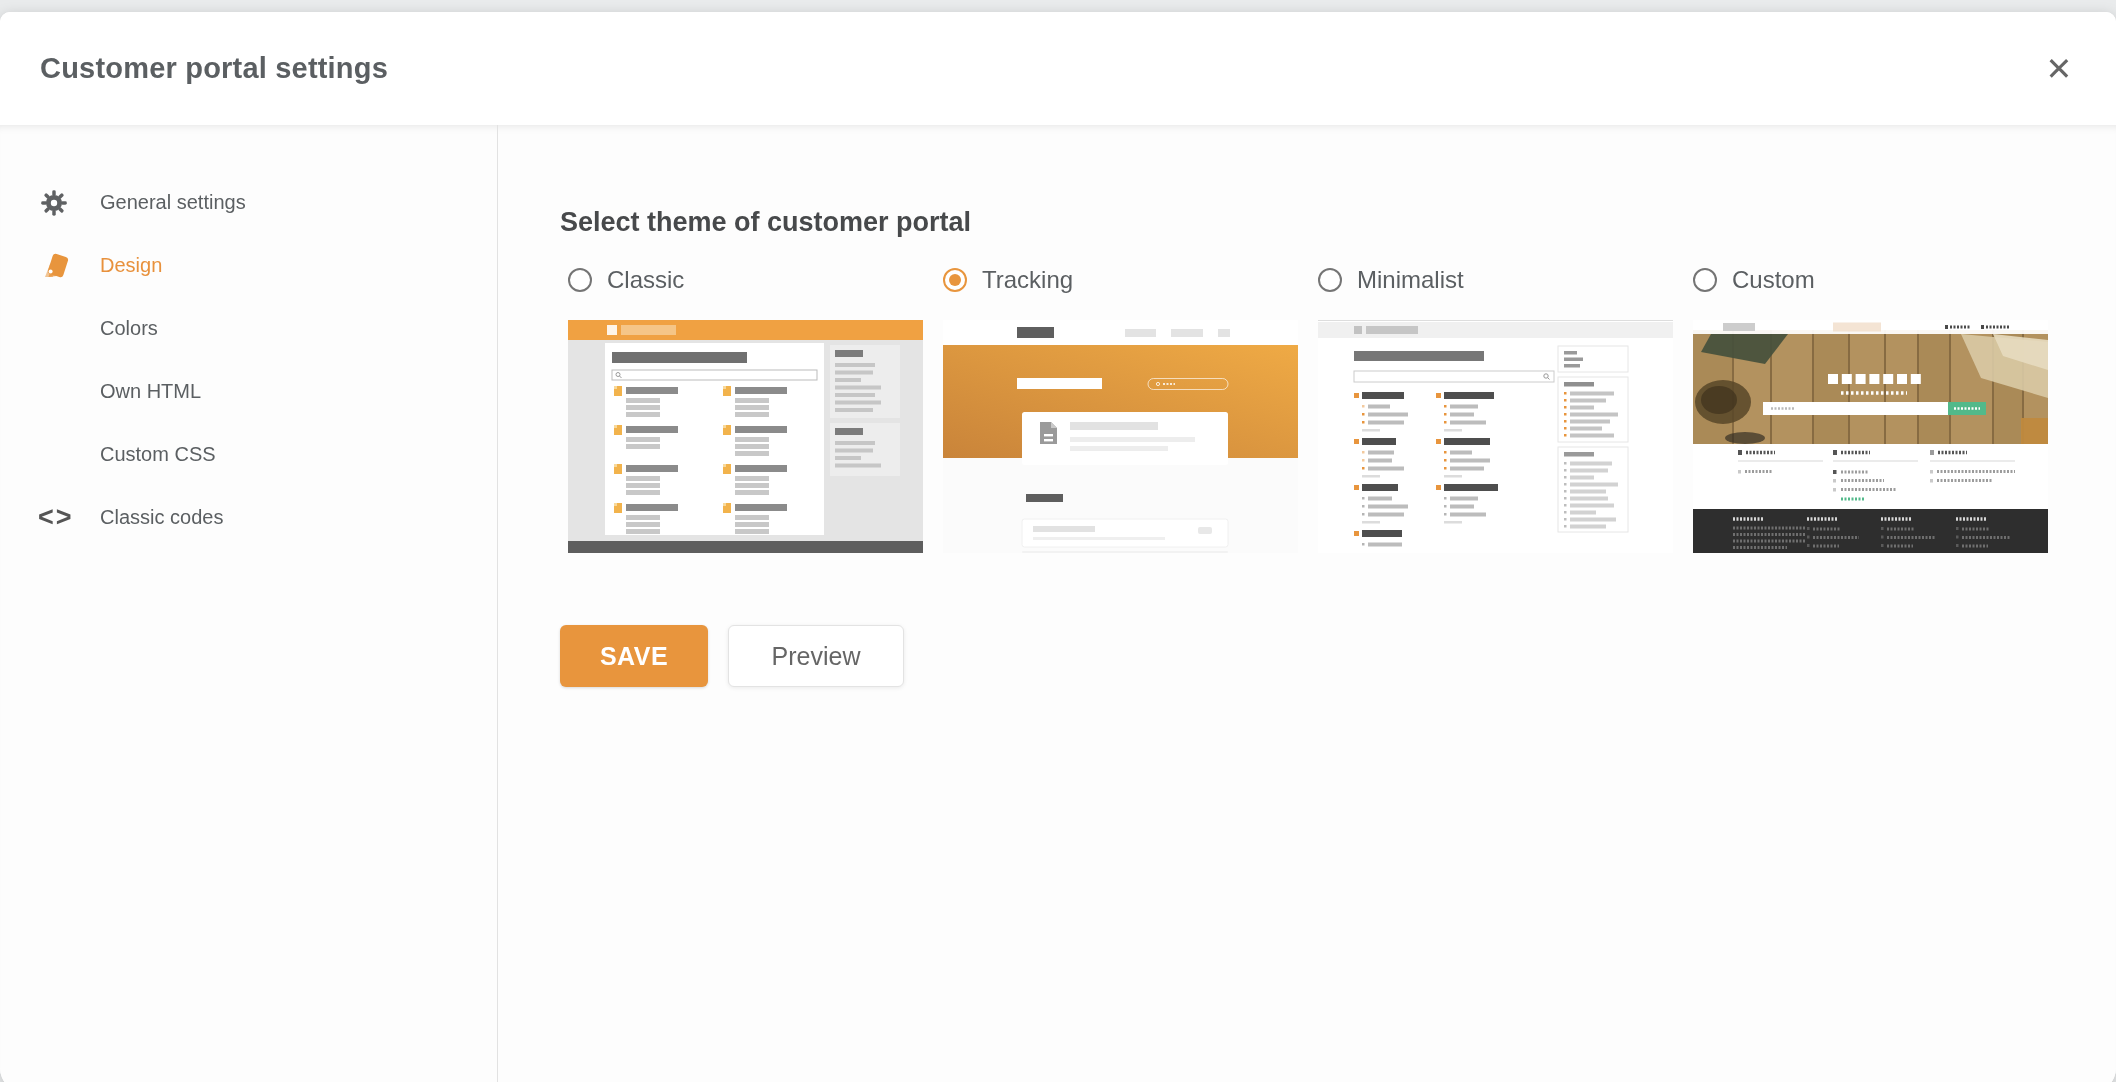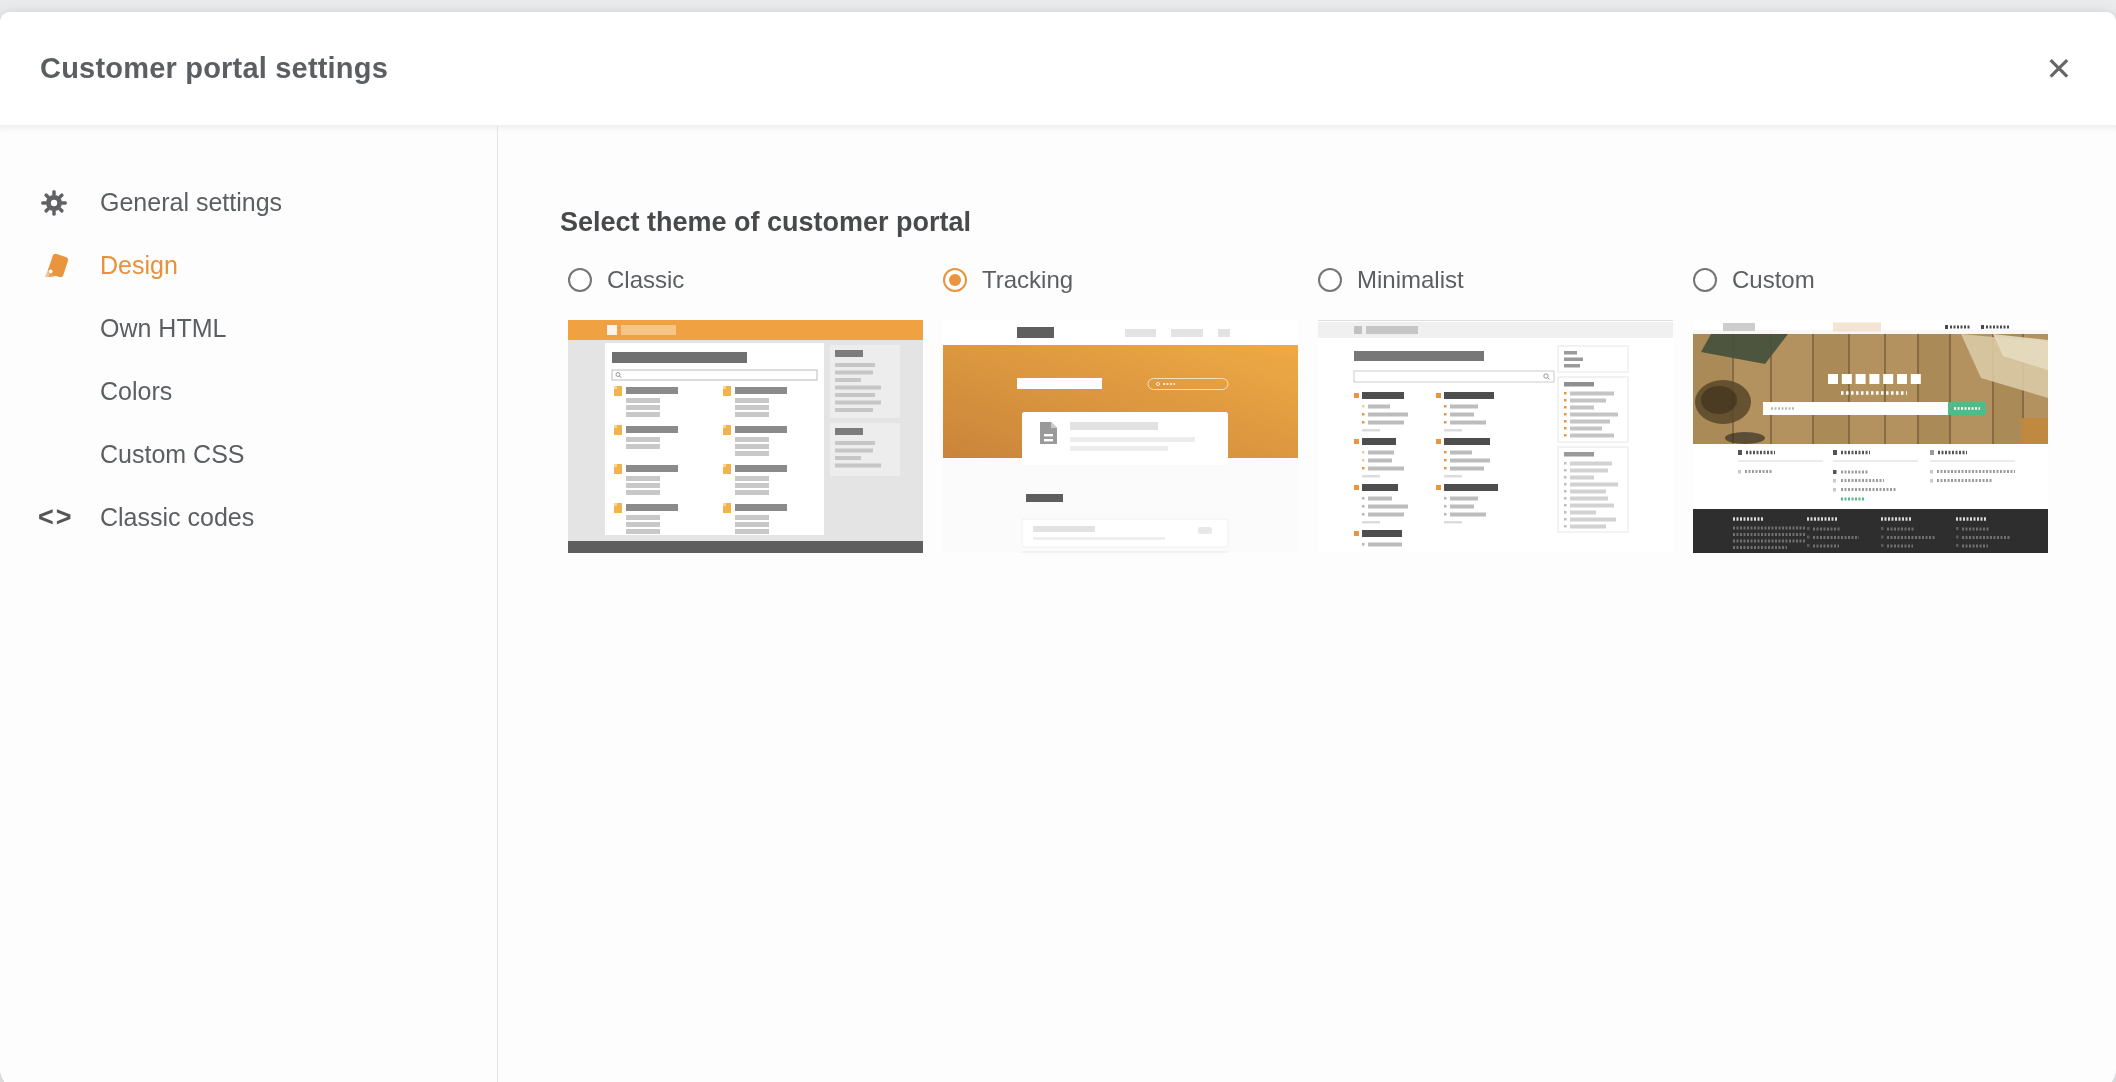--- a/index.html
+++ b/index.html
@@ -41,21 +41,21 @@
     width:498px; flex:0 0 498px; border-right:1px solid #e2e2e2;
     padding-top:46px;
   }
   .side-item {
     height:63px; display:flex; align-items:center; padding-left:38px;
     cursor:pointer;
   }
   .side-item .icon-slot {
     width:62px; flex:0 0 62px; display:flex; align-items:center; justify-content:flex-start;
   }
-  .side-item .side-label { font-size:25px; color:#5b5f62; }
+  .side-item .side-label { font-size:20px; color:#5b5f62; }
   .side-item.active .side-label { color:#e8913c; }
   .code-glyph { font-size:27px; font-weight:bold; color:#555; letter-spacing:2px; }
   
   .main { flex:1; padding:82px 0 0 62px; }
   .main-heading { font-size:27px; font-weight:bold; color:#47494b; margin-bottom:28px; }
   .themes-row { display:flex; gap:20px; }
   .theme-card { width:355px;padding-left:8px; }
   .radio-row { display:flex; align-items:center; margin-bottom:26px; cursor:pointer; }
   .radio {
     width:24px; height:24px; border:2.5px solid #757575; border-radius:50%;
@@ -129,26 +129,26 @@
               <rect x="12" y="7" width="16" height="21" rx="3.2" transform="rotate(18 20 17.5)"></rect>
             </g>
             <circle cx="12.6" cy="23.4" r="2" fill="#fff"></circle>
           </svg>
         </span>
         <span class="side-label">Design</span>
       </div>
 
       <div class="side-item">
         <span class="icon-slot"></span>
-        <span class="side-label">Own HTML</span>
+        <span class="side-label">Colors</span>
       </div>
 
       <div class="side-item">
         <span class="icon-slot"></span>
-        <span class="side-label">Colors</span>
+        <span class="side-label">Own HTML</span>
       </div>
 
       <div class="side-item">
         <span class="icon-slot"></span>
         <span class="side-label">Custom CSS</span>
       </div>
 
       <div class="side-item">
         <span class="icon-slot">
           <span class="code-glyph">&lt;&gt;</span>
@@ -567,16 +567,20 @@
                 <rect x="263" y="207" width="2.5" height="3"></rect>
                   <rect x="263" y="215.5" width="2.5" height="3"></rect>
                   <rect x="263" y="224" width="2.5" height="3"></rect>
               </g>
             </g>
           </svg>
         </div>
 
       </div>
 
+      <div class="btn-row">
+        <button class="save-btn">SAVE</button>
+        <button class="preview-btn">Preview</button>
+      </div>
 
     </section>
   </div>
 </div>
 
 </body></html>

